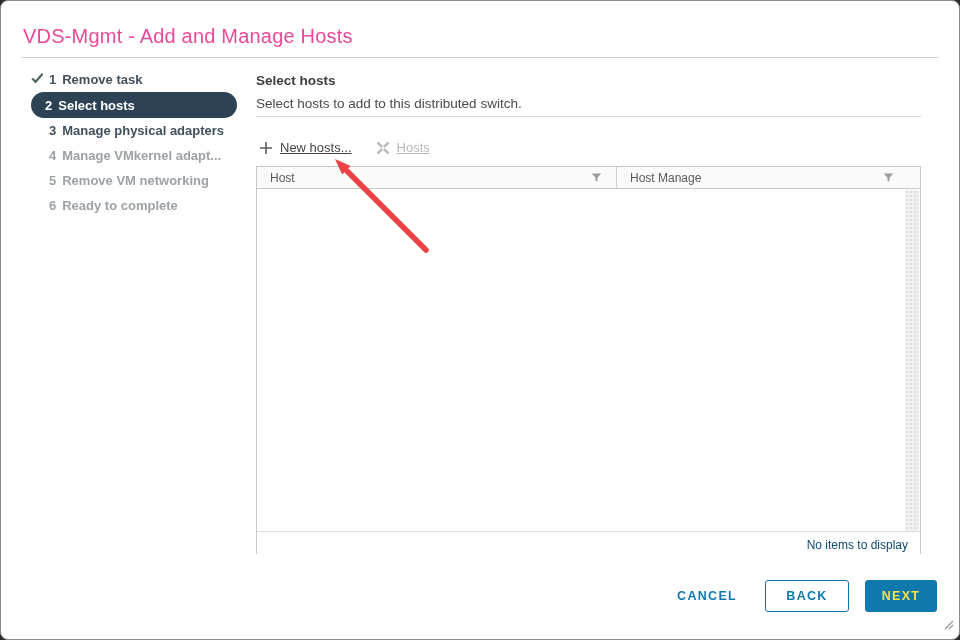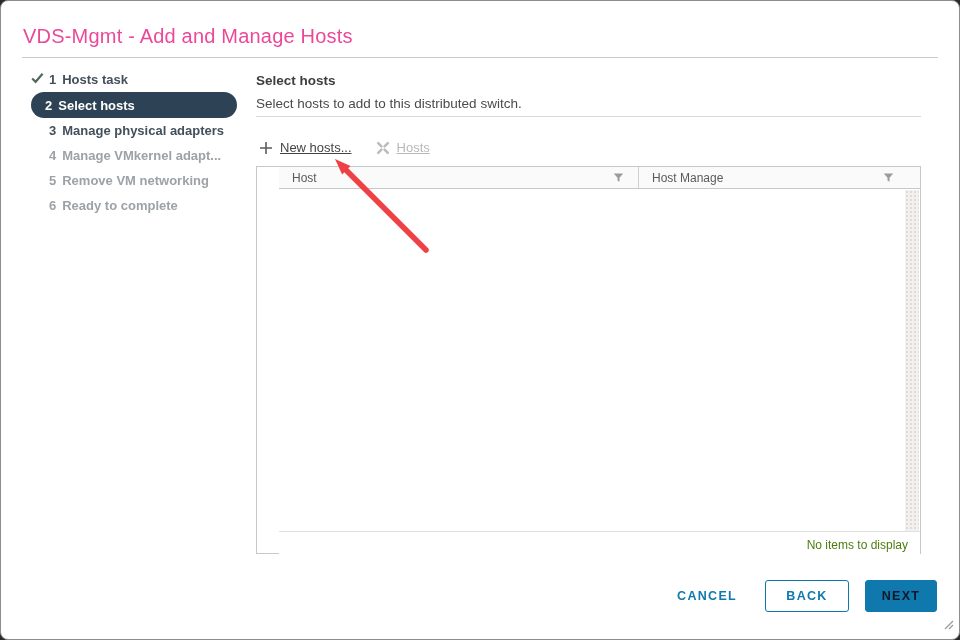--- a/index.html
+++ b/index.html
@@ -72,21 +72,21 @@
     display: flex; align-items: center; gap: 24px;
     font-size: 13px;
   }
   .tool { display: flex; align-items: center; gap: 7px; color: #454545; cursor: pointer; text-decoration: underline; }
   .tool.disabled { color: #b9b9b9; cursor: default; }
 
   
   .grid {
     position: absolute; left: 255px; top: 165px;
     width: 665px; height: 388px;
-    border: 1px solid #c8c8c8; background: #fff; padding-left: 22px;
+    border: 1px solid #c8c8c8; background: #fff;
   }
   .grid-header {
     display: flex; height: 22px;
     background: #fafafa; border-bottom: 1px solid #c8c8c8;
   }
   .col {
     display: flex; align-items: center;
     font-size: 12px; color: #5a5a5a;
   }
   .col-host { width: 360px; border-right: 1px solid #d0d0d0; padding: 0 14px 0 13px; }
@@ -96,21 +96,21 @@
   .scroll-track {
     position: absolute; top: 1px; right: 1px; width: 14px; bottom: 0;
     background-color: #f2f1f0;
     background-image: radial-gradient(#dddcdb 0.8px, transparent 0.9px);
     background-size: 4px 4px;
     cursor: pointer;
   }
   .grid-footer {
     height: 27px; border-top: 1px solid #e0e0e0;
     display: flex; align-items: center; justify-content: flex-end;
-    padding-right: 12px; font-size: 12px; color: #4d7c0f;
+    padding-right: 12px; font-size: 12px; color: #0c4a6e;
     background: #fff;
   }
 
   
   .footer-actions {
     position: absolute; right: 22px; bottom: 27px;
     display: flex; align-items: center; gap: 16px;
   }
   .btn {
     font-family: inherit; font-size: 12.5px; font-weight: 700;
@@ -118,21 +118,21 @@
   }
   .btn-link {
     color: var(--accent); background: none; border: none; padding: 8px 12px;
   }
   .btn-outline {
     width: 84px; height: 32px; border-radius: 3px;
     background: #fff; color: var(--accent); border: 1px solid var(--accent);
   }
   .btn-primary {
     width: 72px; height: 32px; border-radius: 3px;
-    background: var(--accent); color: #0f172a; border: 1px solid var(--accent);
+    background: var(--accent); color: #fde047; border: 1px solid var(--accent);
   }
 
   .annotation-arrow { position: absolute; left: 320px; top: 150px; pointer-events: none; }
   .resize-handle { position: absolute; right: 5px; bottom: 5px; cursor: nwse-resize; }
 </style>
 </head>
 <body>
 
 <div class="dialog">
 
@@ -140,21 +140,21 @@
   <div class="title-rule"></div>
 
   <div class="wizard">
     <div class="step completed">
       <span class="check-wrap">
         <svg width="13" height="13" viewBox="0 0 13 13">
             <polyline points="1.2,6.5 4.6,9.8 11.6,1.8" fill="none" style="stroke:var(--check-green)" stroke-width="2.2"></polyline>
           </svg>
       </span>
       <span class="num">1</span>
-      <span>Hosts task</span>
+      <span>Remove task</span>
     </div>
     <div class="step current">
       <span class="num">2</span>
       <span>Select hosts</span>
     </div>
     <div class="step available">
       <span class="num">3</span>
       <span>Manage physical adapters</span>
     </div>
     <div class="step upcoming">

